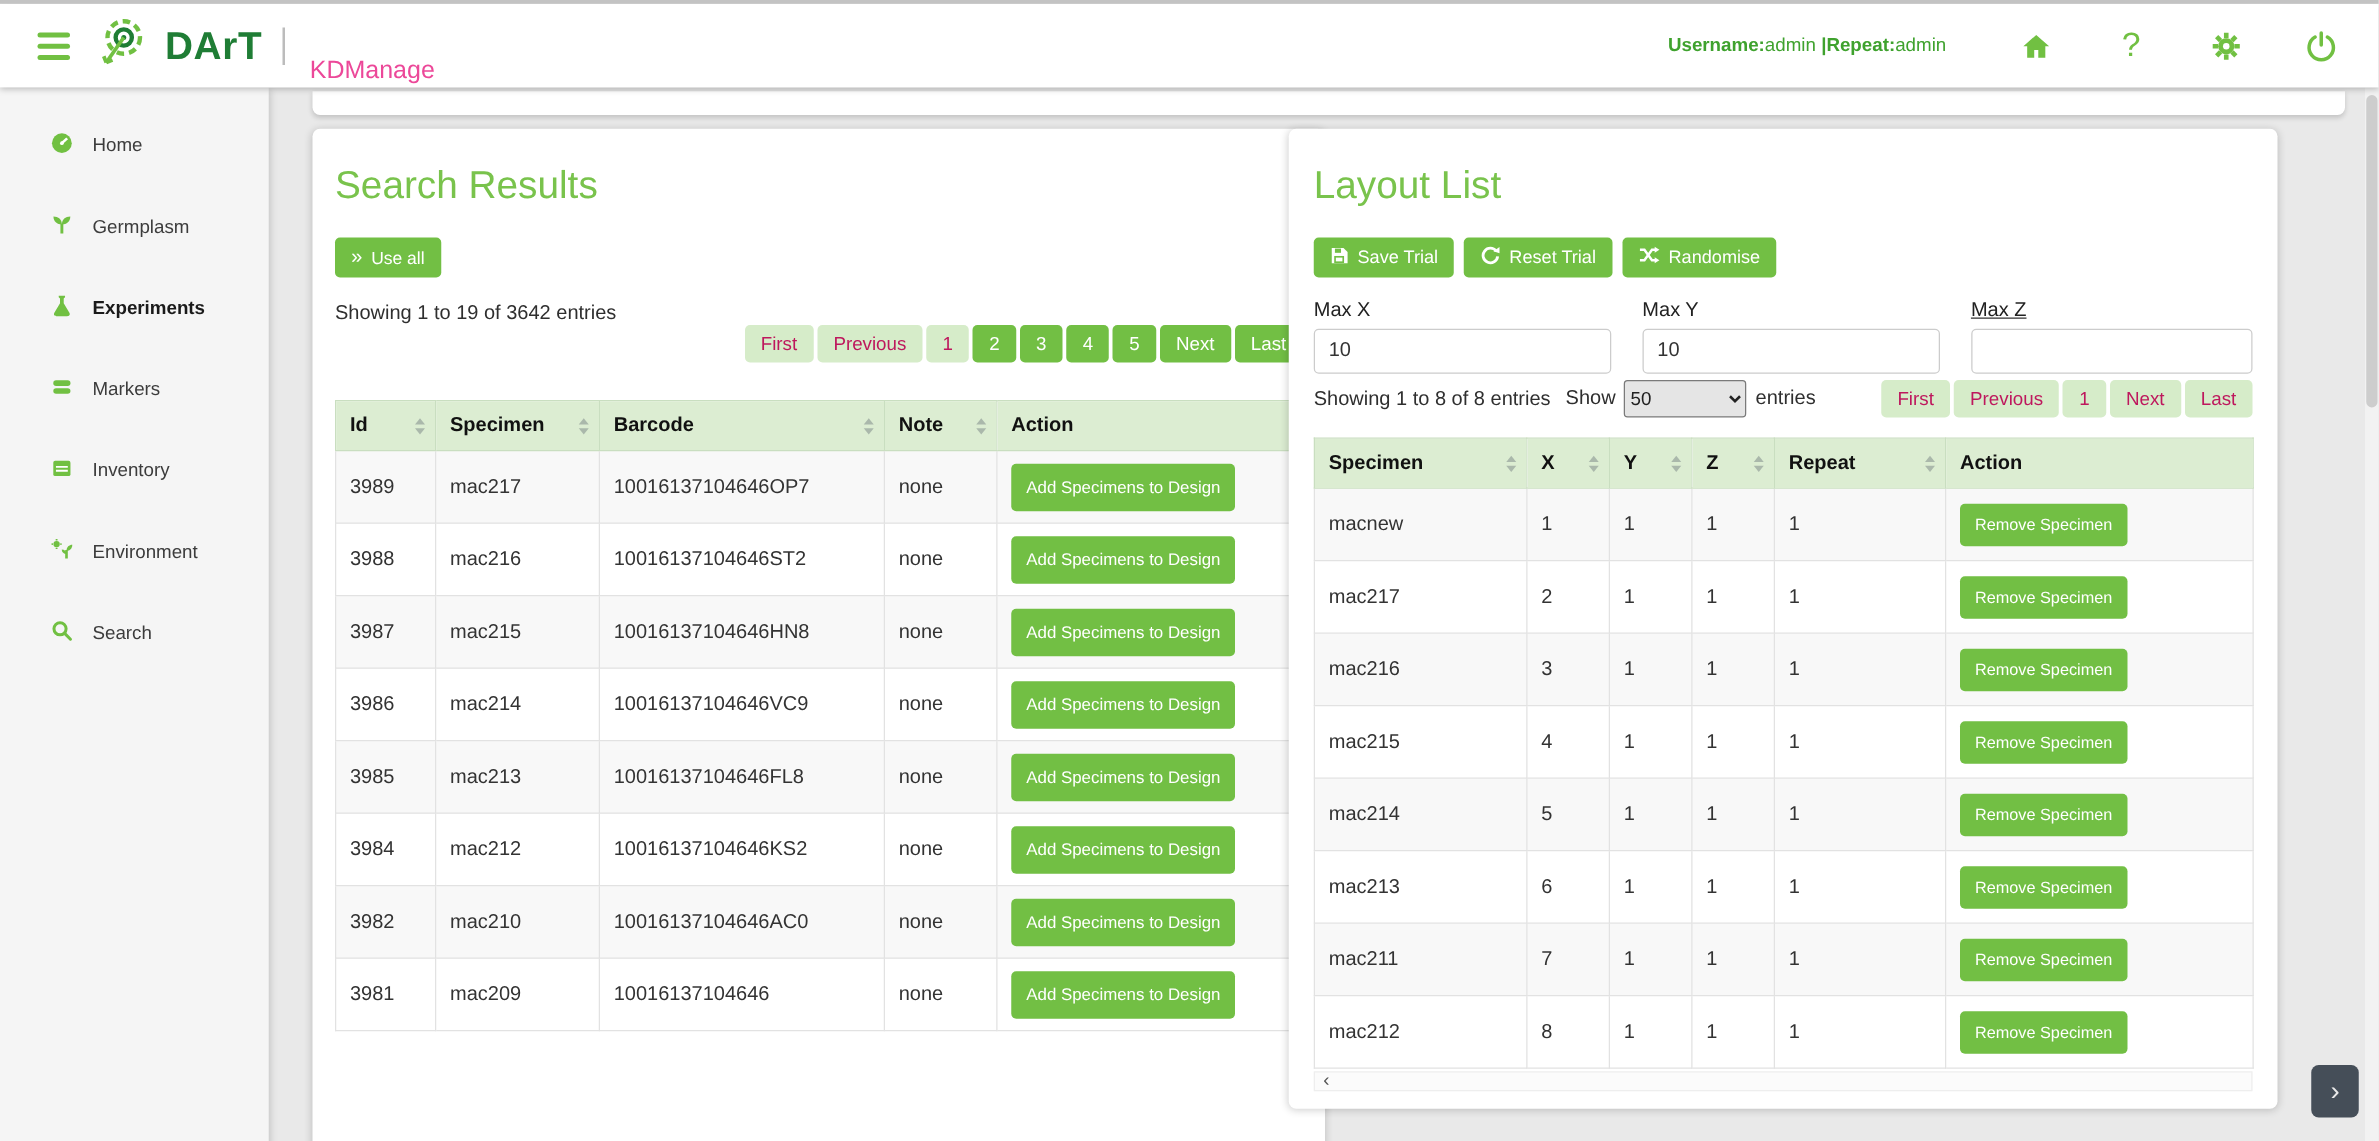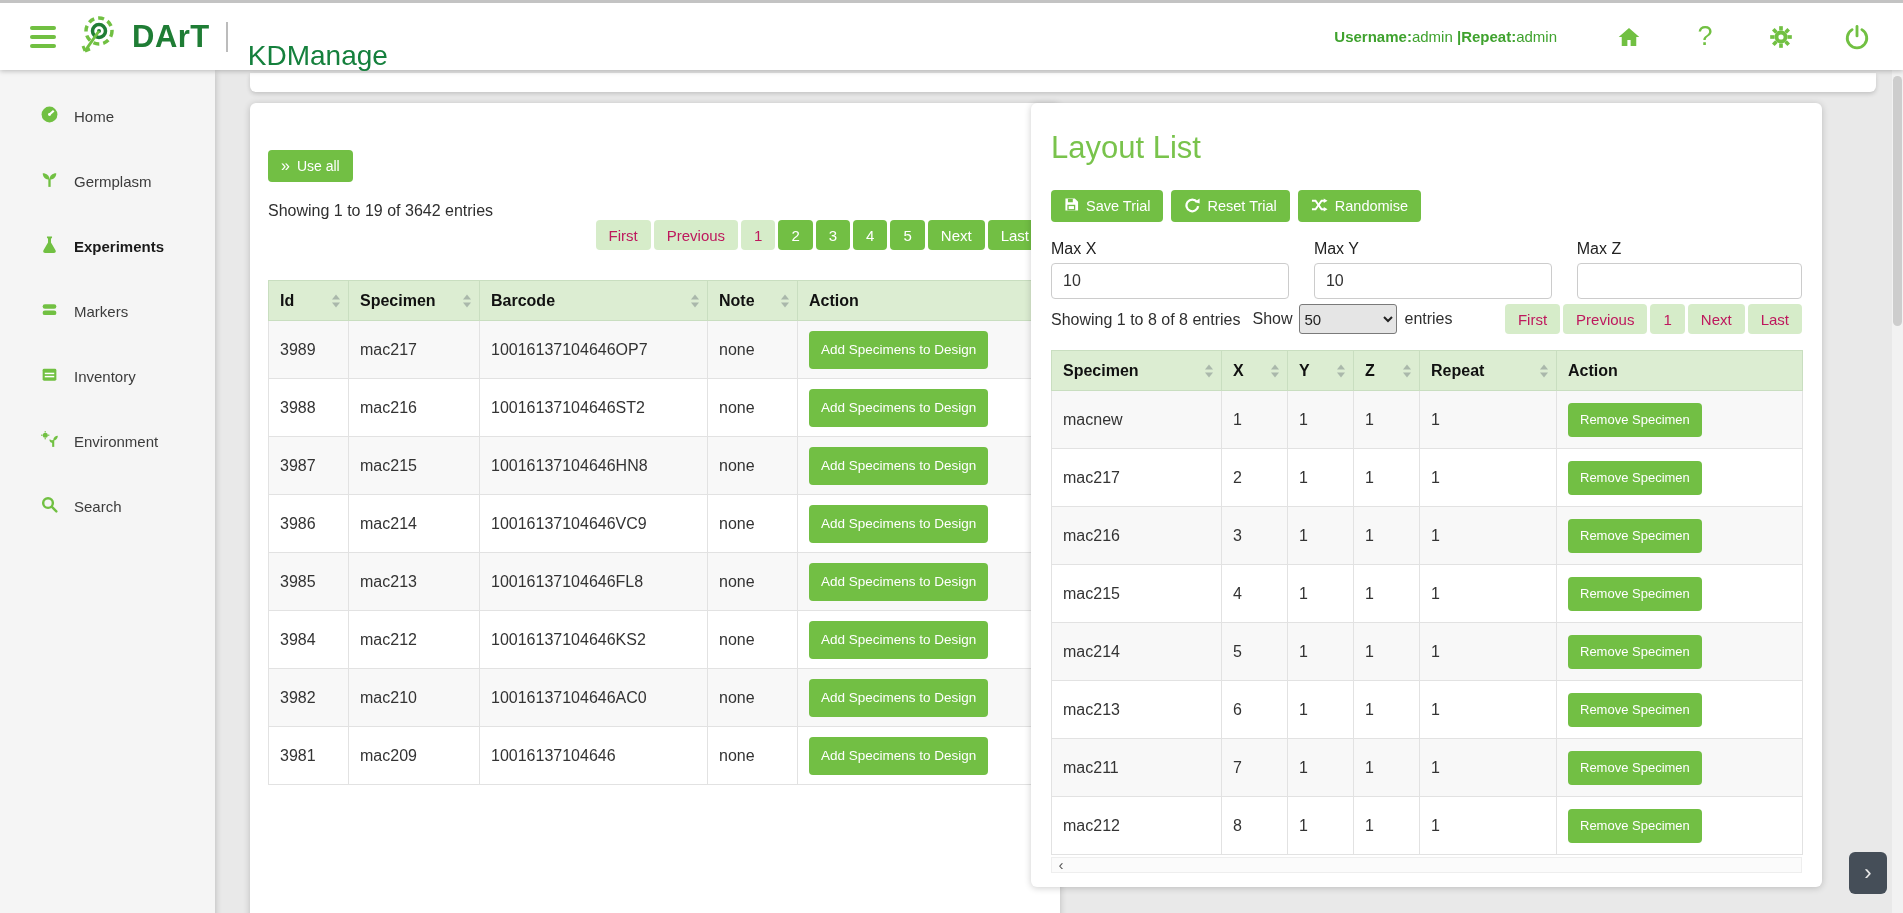--- a/index.html
+++ b/index.html
@@ -15,21 +15,21 @@
     position:absolute; top:3px; left:0; width:100%; height:67px; background:#fff;
     box-shadow:0 1px 5px rgba(0,0,0,.25); z-index:30;
     display:flex; align-items:center; justify-content:space-between; padding:0 32px 0 28px;
   }
   .header-left { display:flex; align-items:center; gap:14px; }
   .hamburger { display:flex; flex-direction:column; gap:5px; cursor:pointer; padding:4px 2px; }
   .hamburger i { display:block; width:26px; height:4px; border-radius:2px; background:#71c042; }
   .logo-mark { margin-left:6px; }
   .brand-dart { font-size:31px; font-weight:bold; color:#1f7d35; letter-spacing:.5px; }
   .brand-divider { width:2px; height:30px; background:#bcbcbc; margin:0 6px 0 2px; }
-  .brand-product { font-size:28px; color:#15803d;margin-top:39px; }
+  .brand-product { font-size:20px; color:#ec4899;margin-top:39px; }
   .header-right { display:flex; align-items:center; }
   .user-info { color:#3fa22e; font-size:15px; margin-right:10px; white-space:nowrap; }
   .user-info b { font-weight:bold; }
   .hdr-icon { margin-left:48px; cursor:pointer; display:flex; align-items:center; justify-content:center; width:28px; height:28px; }
   .help-glyph { font-size:27px; color:#71c042; font-weight:400; line-height:1; }
 
   
   .sidebar {
     position:absolute; top:70px; left:0; width:215px; height:884px; background:#f5f5f5;
     box-shadow:3px 0 6px -2px rgba(0,0,0,.18); z-index:20; padding-top:14px;
@@ -60,21 +60,21 @@
             background:#72bf44; color:#fff; font-size:15px; cursor:pointer; font-family:"Liberation Sans", sans-serif; }
   .pg-btn.muted { background:#d6ecc9; color:#be185d; }
 
   
   .list-controls { display:flex; justify-content:space-between; align-items:flex-start; margin-top:18px; }
   .showing-text { font-size:16px; color:#2f2f2f; padding-top:2px; }
   .card-left .pg-row { margin-top:20px; }
 
   .fields-row { display:flex; margin-top:18px; }
   .field { width:245px; margin-right:25px; }
-  .field:last-child { width:232px; margin-right:0; }
+  .field:last-child { width:232px; margin-right:0;text-decoration:underline; }
   .field label { display:block; font-size:16px; color:#222; margin-bottom:5px; }
   .field input { width:100%; height:36px; border:1px solid #ccc; border-radius:4px; padding:0 11px;
                  font-size:16px; color:#333; font-family:"Liberation Sans", sans-serif; background:#fff; }
 
   .layout-controls { display:flex; align-items:center; margin-top:5px; }
   .show-group { display:flex; align-items:center; gap:7px; margin-left:12px; font-size:16px; color:#2f2f2f; }
   .page-size { height:30px; width:98px; font-size:15px; background:#e5e5e5; border:1px solid #7a7a7a;
                border-radius:3px; font-family:"Liberation Sans", sans-serif; color:#222; }
   .layout-controls .pg-row { margin-left:auto; }
 
@@ -226,20 +226,21 @@
           <circle cx="7.6" cy="7.6" r="4.6"></circle>
           <line x1="11.3" y1="11.3" x2="15.5" y2="15.5"></line>
         </svg></span>
     <span class="lbl">Search</span>
   </div>
 </aside>
 
 <div class="top-strip"></div>
 
 <section class="card card-left">
+  <h2 class="panel-title">Search Results</h2>
   <button class="btn btn-useall">
     <span class="glyph">»</span>
     <span>Use all</span>
   </button>
   <div class="list-controls">
     <span class="showing-text">Showing 1 to 19 of 3642 entries</span>
     <div class="pg-row">
         <button class="pg-btn muted">First</button>
         <button class="pg-btn muted">Previous</button>
         <button class="pg-btn muted">1</button>

